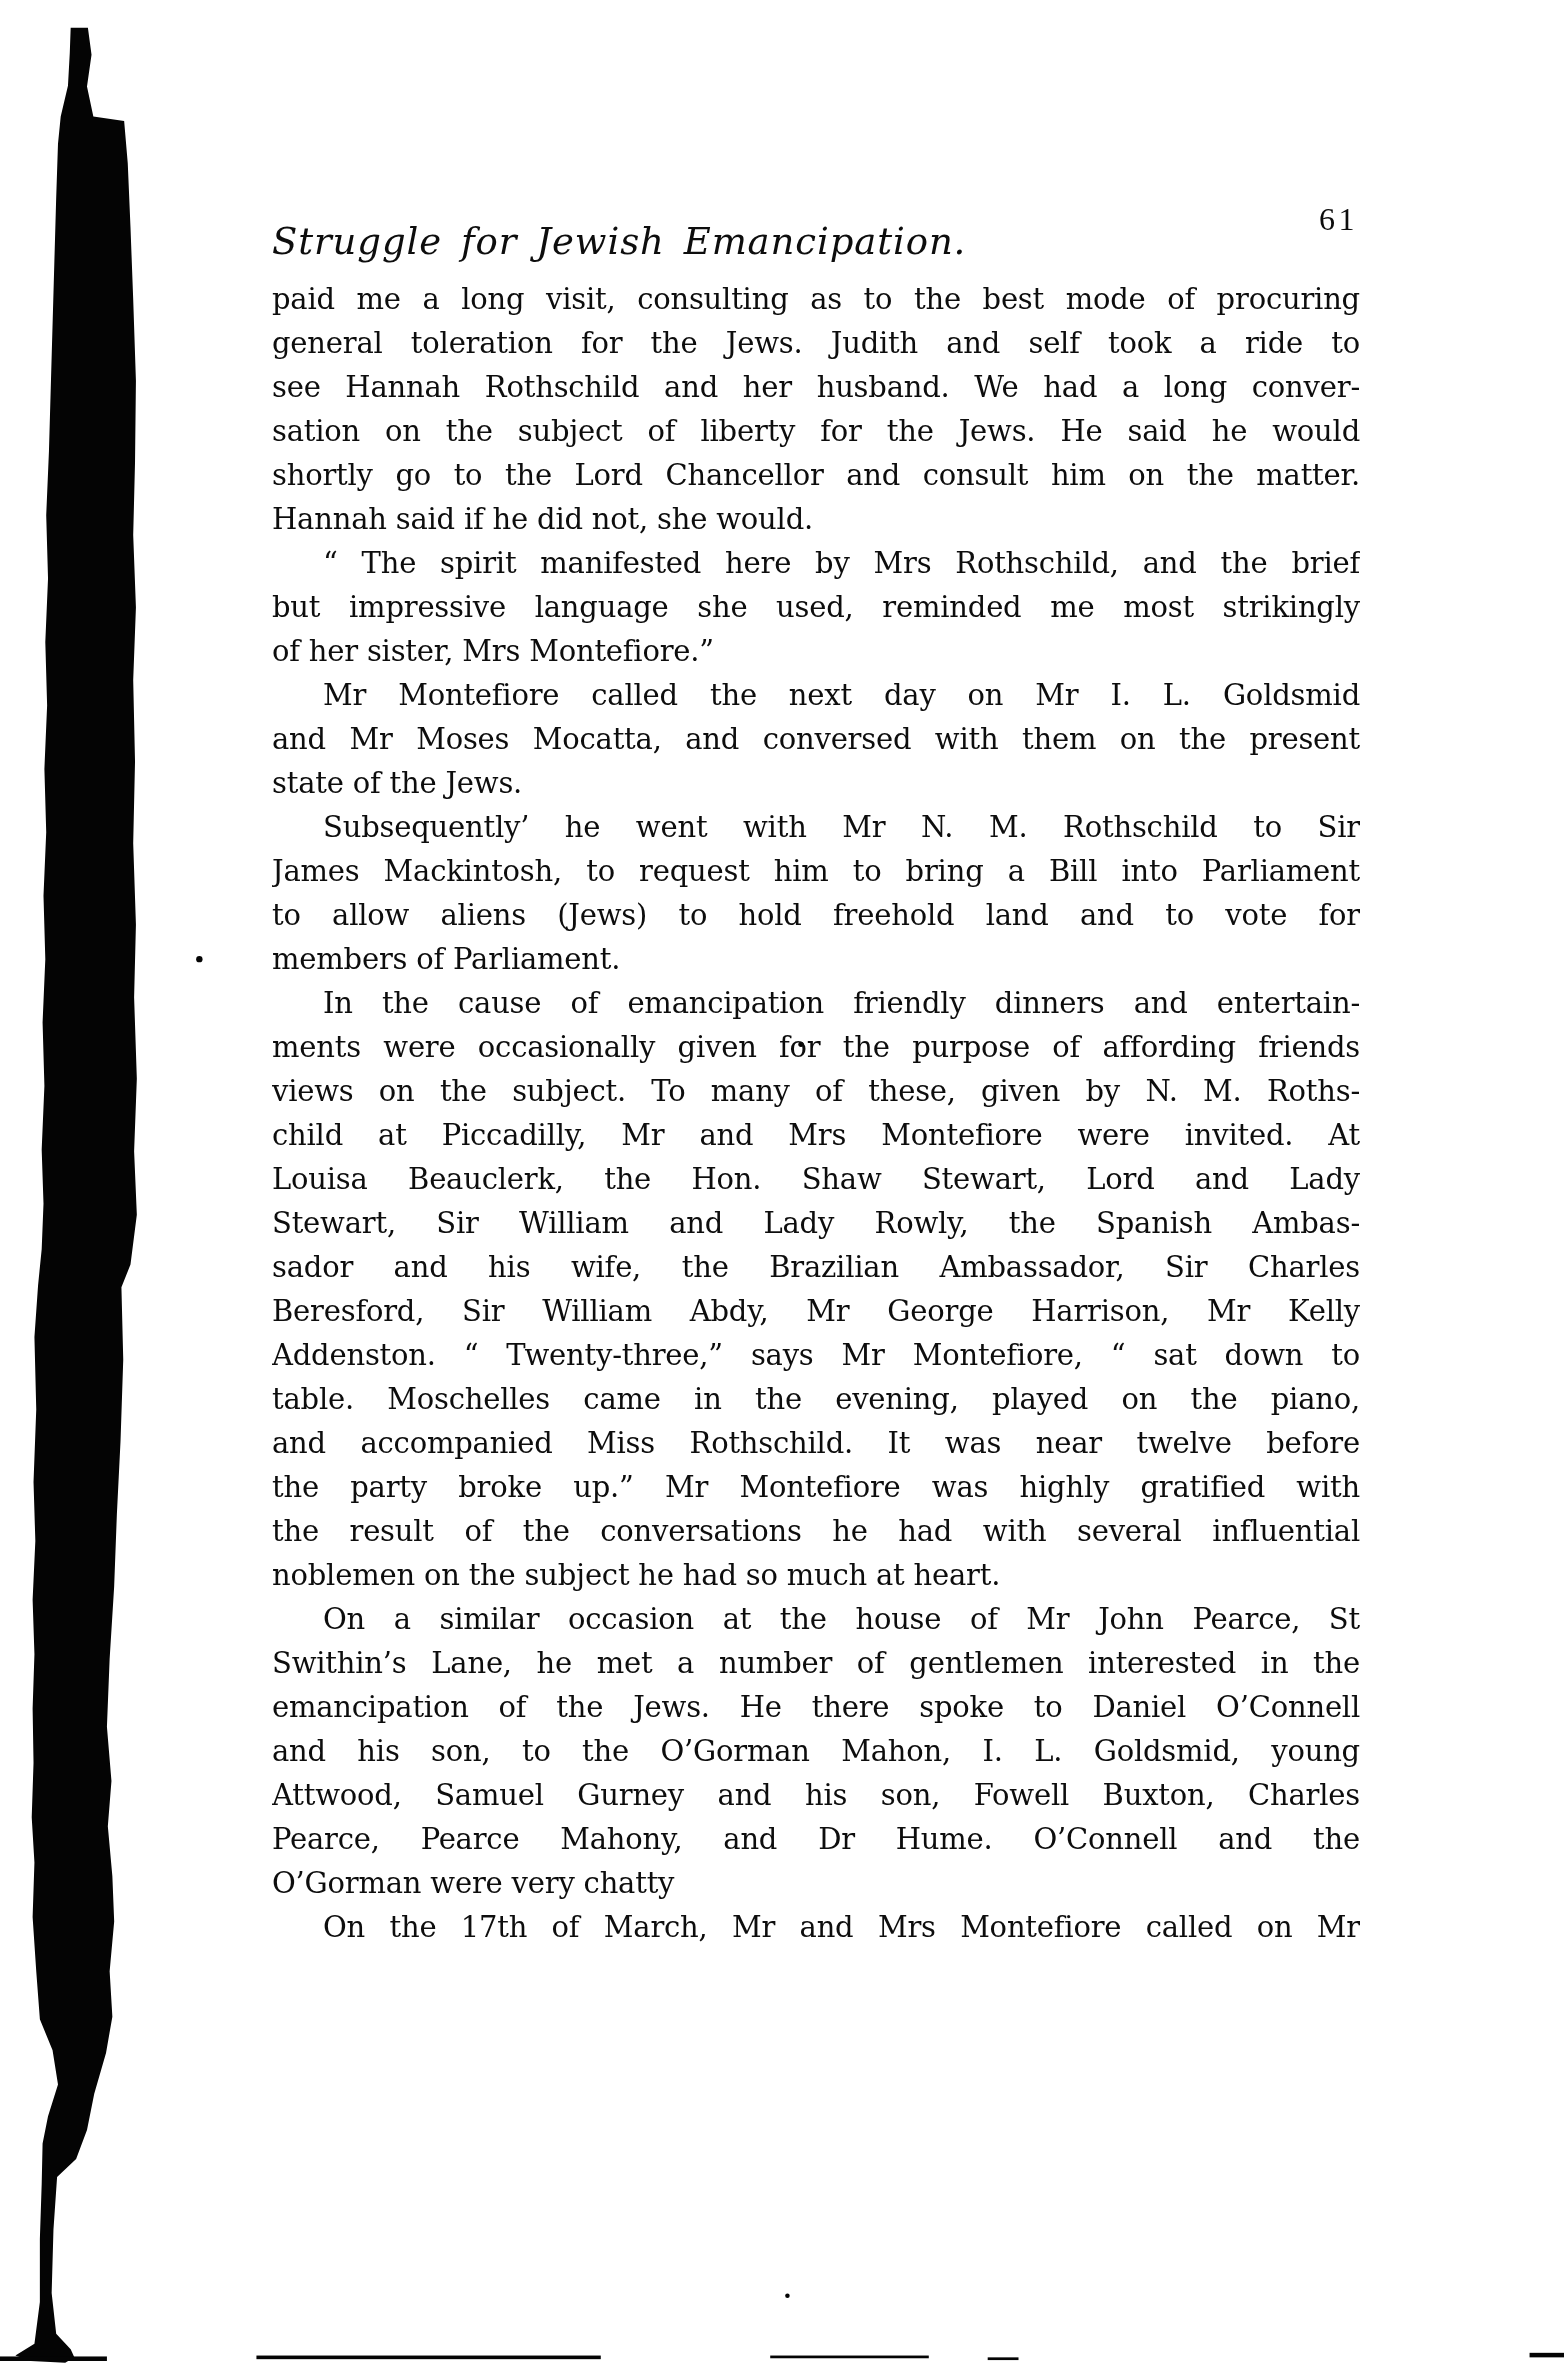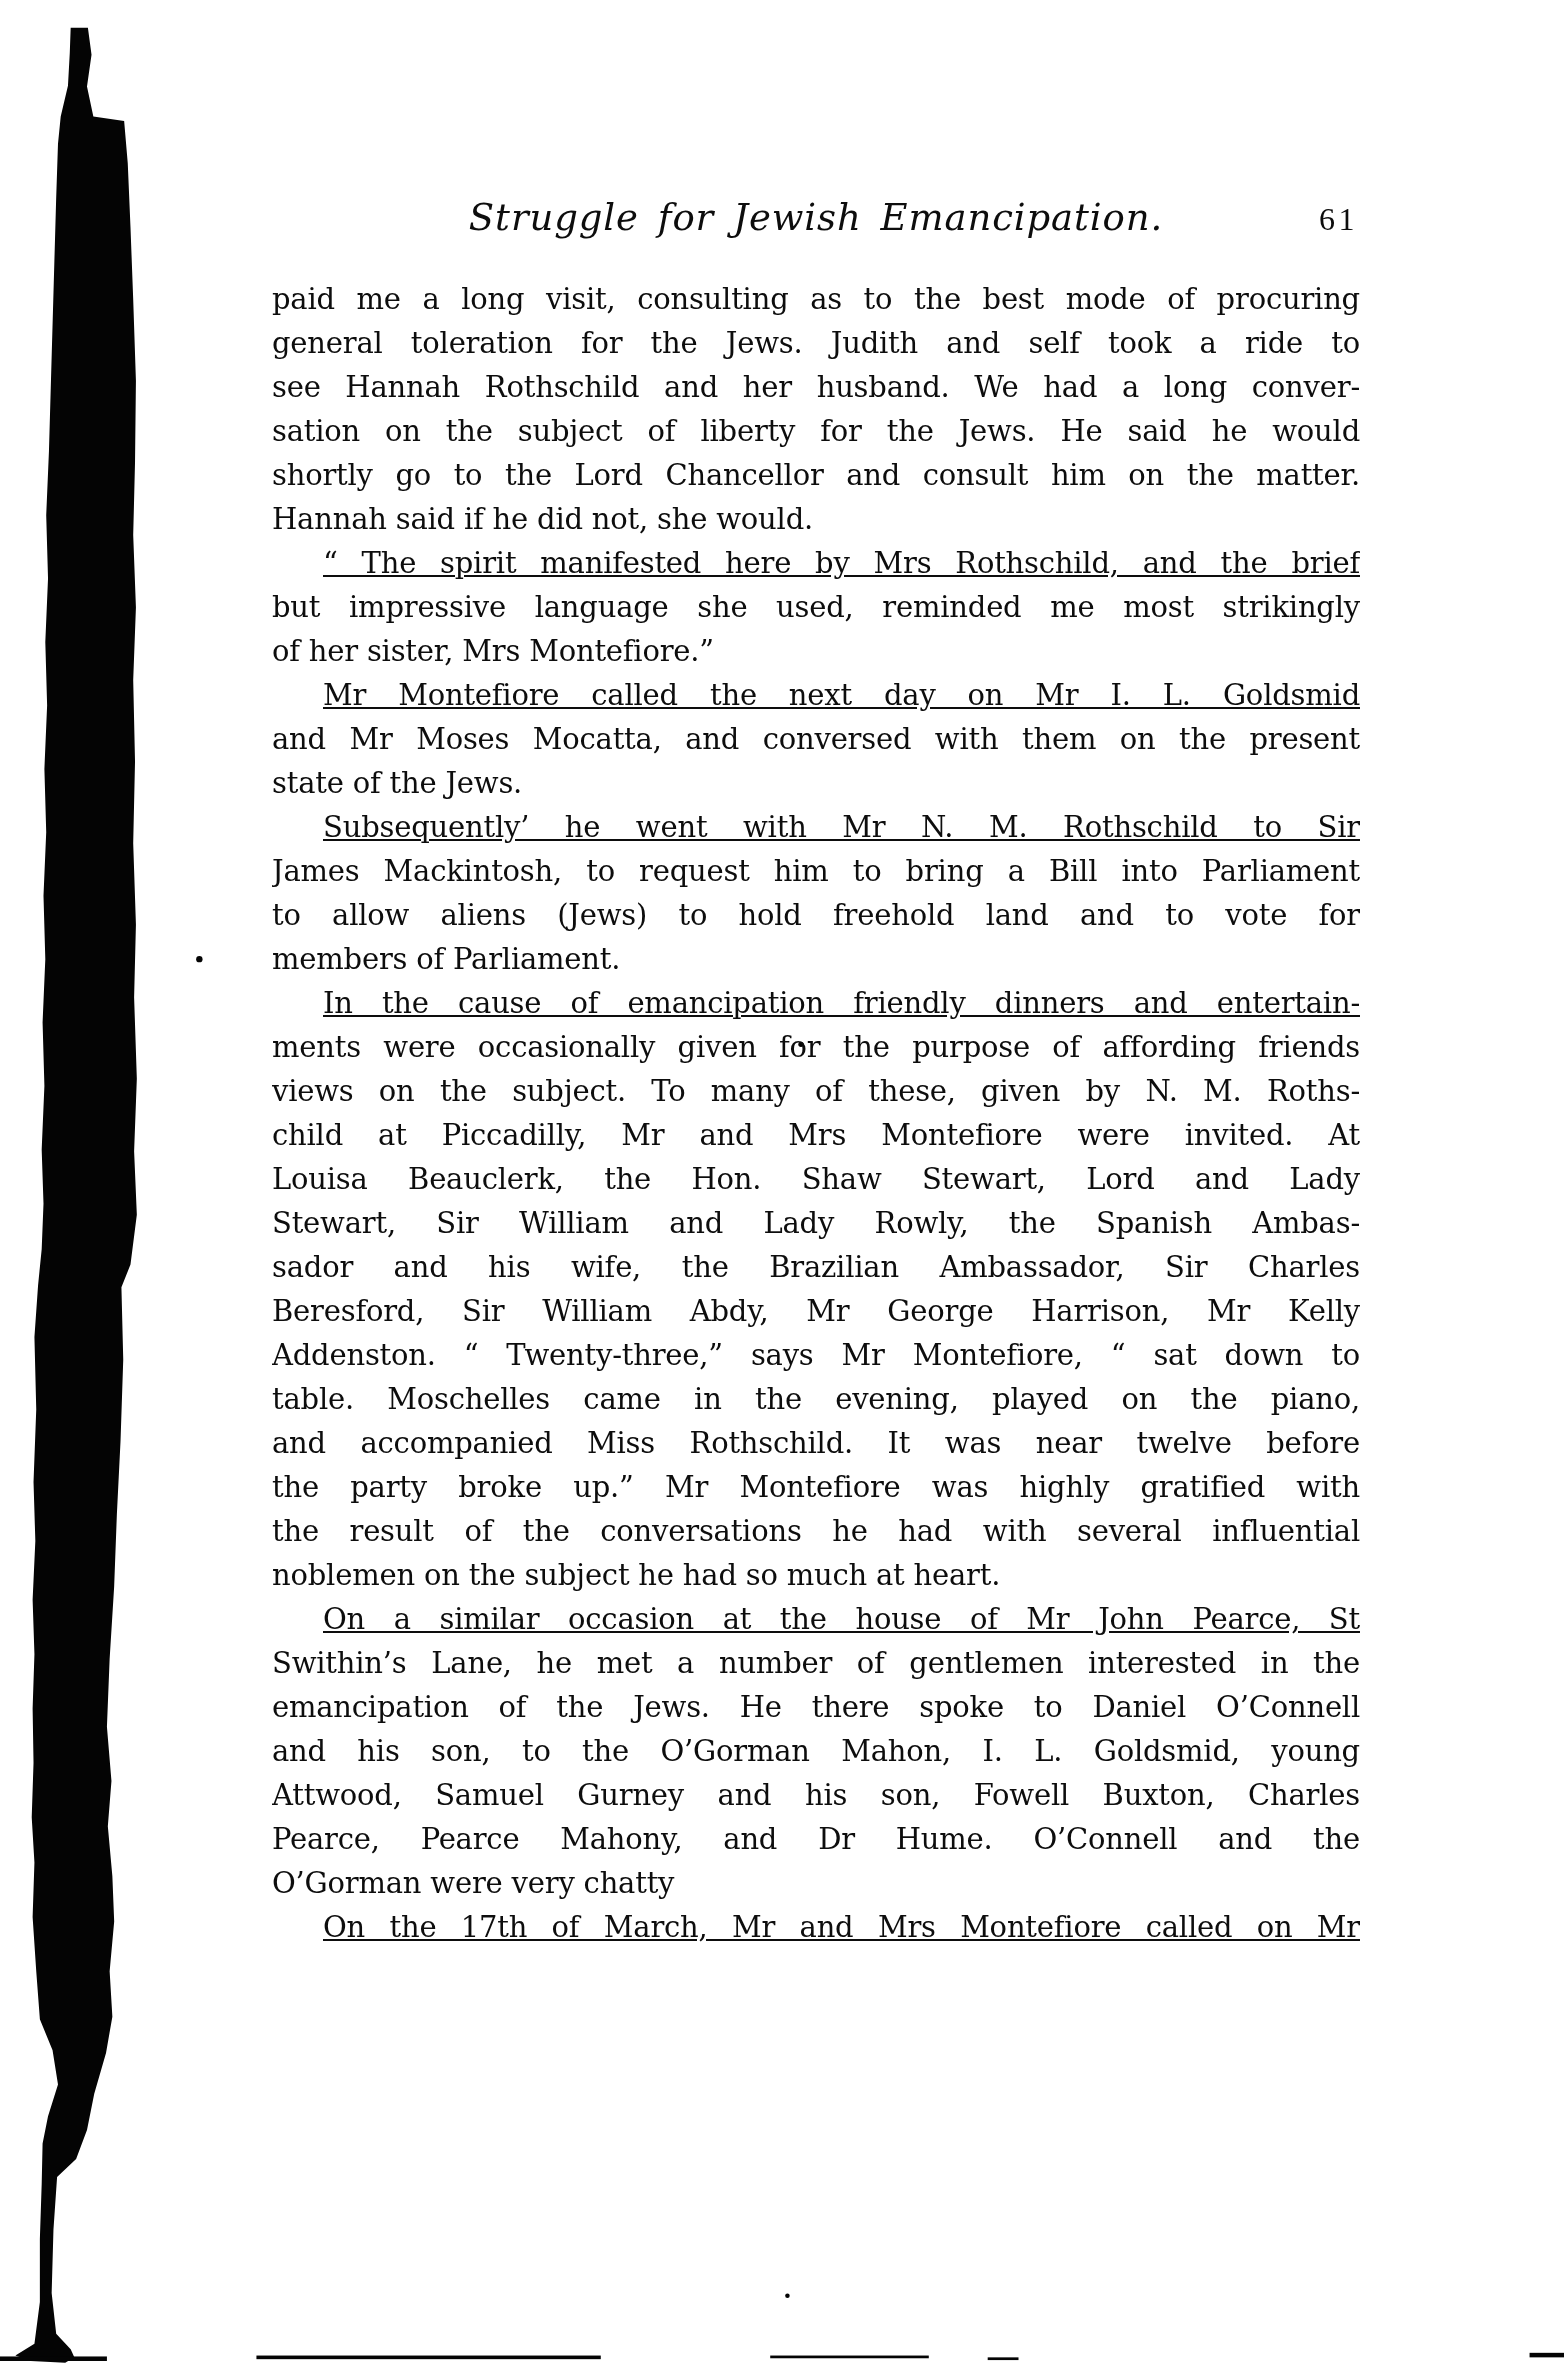--- a/index.html
+++ b/index.html
@@ -7,25 +7,25 @@
     position:relative;
     width:1564px;height:2366px;
     background:#ffffff;
     font-family:"DejaVu Serif", serif;
     color:#0d0d0d;
     overflow:hidden;
   }
   .artifacts{position:absolute;top:0;left:0;width:1564px;height:2366px;pointer-events:none;}
   .header{position:absolute;top:196px;left:272px;width:1088px;height:54px;}
   .title{
-    text-align:center;
     font-style:italic;
     font-size:37px;
     letter-spacing:0.9px;
     word-spacing:6.3px;
+    margin-top:24px;
   }
   .pagenum{
     position:absolute;top:4.5px;right:1.8px;
     font-size:32px;letter-spacing:3.6px;font-family:Liberation Serif, serif;
   }
   .body{
     position:absolute;top:277px;left:272px;width:1088px;
     font-size:29px;line-height:44px;
     letter-spacing:-0.2px;
   }
@@ -34,21 +34,21 @@
     height:44px;
     text-align:justify;
     -moz-text-align-last:justify;
     text-align-last:justify;
     overflow:hidden;
   }
   .line.end{
     -moz-text-align-last:left;
     text-align-last:left;
   }
-  .line.ind{padding-left:51px;text-decoration:underline;}
+  .line.ind{padding-left:51px;}
 </style>
 </head>
 <body>
 
 <div class="page">
 
   <svg class="artifacts" viewBox="0 0 1726 2610" xmlns="http://www.w3.org/2000/svg">
     <path fill="#040404" d="
       M78,30 L97,30 L101,60 L96,95 L103,128
       L137,133 L141,180 L144,250 L147,330 L150,420 L149,510 L147,590 L150,670

